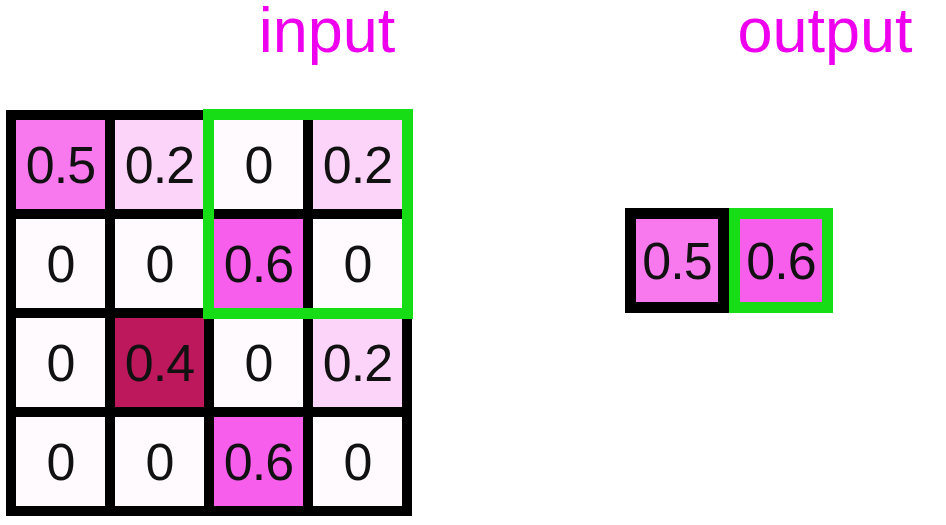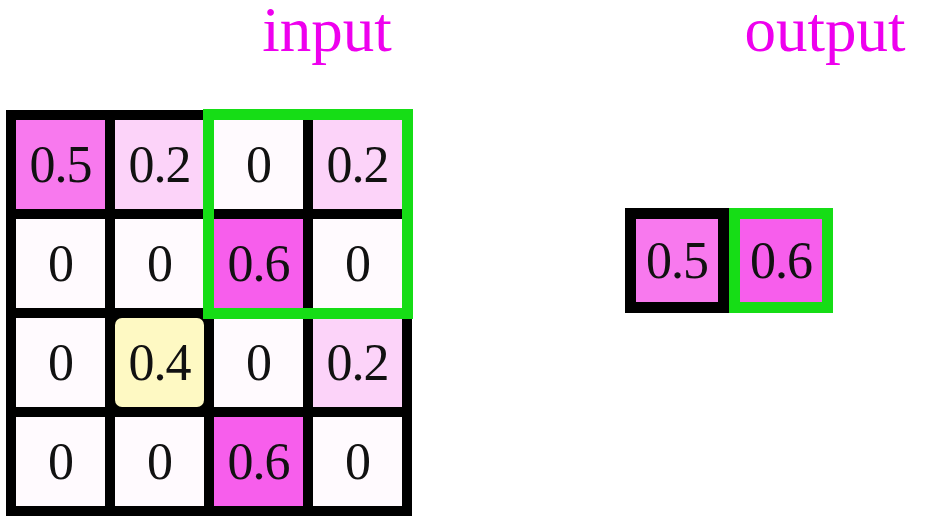--- a/index.html
+++ b/index.html
@@ -6,21 +6,21 @@
     margin: 0;
     padding: 0;
     background: #ffffff;
   }
   .stage {
     position: relative;
     width: 946px;
     height: 525px;
     background: #ffffff;
     overflow: hidden;
-    font-family: Liberation Serif, serif;
+    font-family: Liberation Sans, sans-serif;
   }
   .title {
     position: absolute;
     top: -6px;
     transform: translateX(-50%);
     font-size: 63px;
     line-height: 1.15;
     white-space: nowrap;
   }
   .title-input  { left: 327px; }
@@ -86,21 +86,21 @@
   <div class="input-grid" style="background: rgb(0, 0, 0);">
       <div class="cell" style="background: rgb(248, 121, 238); color: rgb(17, 17, 17);">0.5</div>
       <div class="cell" style="background: rgb(252, 211, 249); color: rgb(17, 17, 17);">0.2</div>
       <div class="cell" style="background: rgb(255, 250, 254); color: rgb(17, 17, 17);">0</div>
       <div class="cell" style="background: rgb(252, 211, 249); color: rgb(17, 17, 17);">0.2</div>
       <div class="cell" style="background: rgb(255, 250, 254); color: rgb(17, 17, 17);">0</div>
       <div class="cell" style="background: rgb(255, 250, 254); color: rgb(17, 17, 17);">0</div>
       <div class="cell" style="background: rgb(247, 94, 236); color: rgb(17, 17, 17);">0.6</div>
       <div class="cell" style="background: rgb(255, 250, 254); color: rgb(17, 17, 17);">0</div>
       <div class="cell" style="background: rgb(255, 250, 254); color: rgb(17, 17, 17);">0</div>
-      <div class="cell" style="background: #fef9c3; color: rgb(17, 17, 17); border-radius: 7px;">0.4</div>
+      <div class="cell" style="background: #be185d; color: rgb(17, 17, 17);">0.4</div>
       <div class="cell" style="background: rgb(255, 250, 254); color: rgb(17, 17, 17);">0</div>
       <div class="cell" style="background: rgb(252, 211, 249); color: rgb(17, 17, 17);">0.2</div>
       <div class="cell" style="background: rgb(255, 250, 254); color: rgb(17, 17, 17);">0</div>
       <div class="cell" style="background: rgb(255, 250, 254); color: rgb(17, 17, 17);">0</div>
       <div class="cell" style="background: rgb(247, 94, 236); color: rgb(17, 17, 17);">0.6</div>
       <div class="cell" style="background: rgb(255, 250, 254); color: rgb(17, 17, 17);">0</div>
     </div>
 
   <div class="highlight-window" style="border-color: rgb(22, 221, 22); left: 203px; top: 109px; width: 210px; height: 210px;"></div>
 

